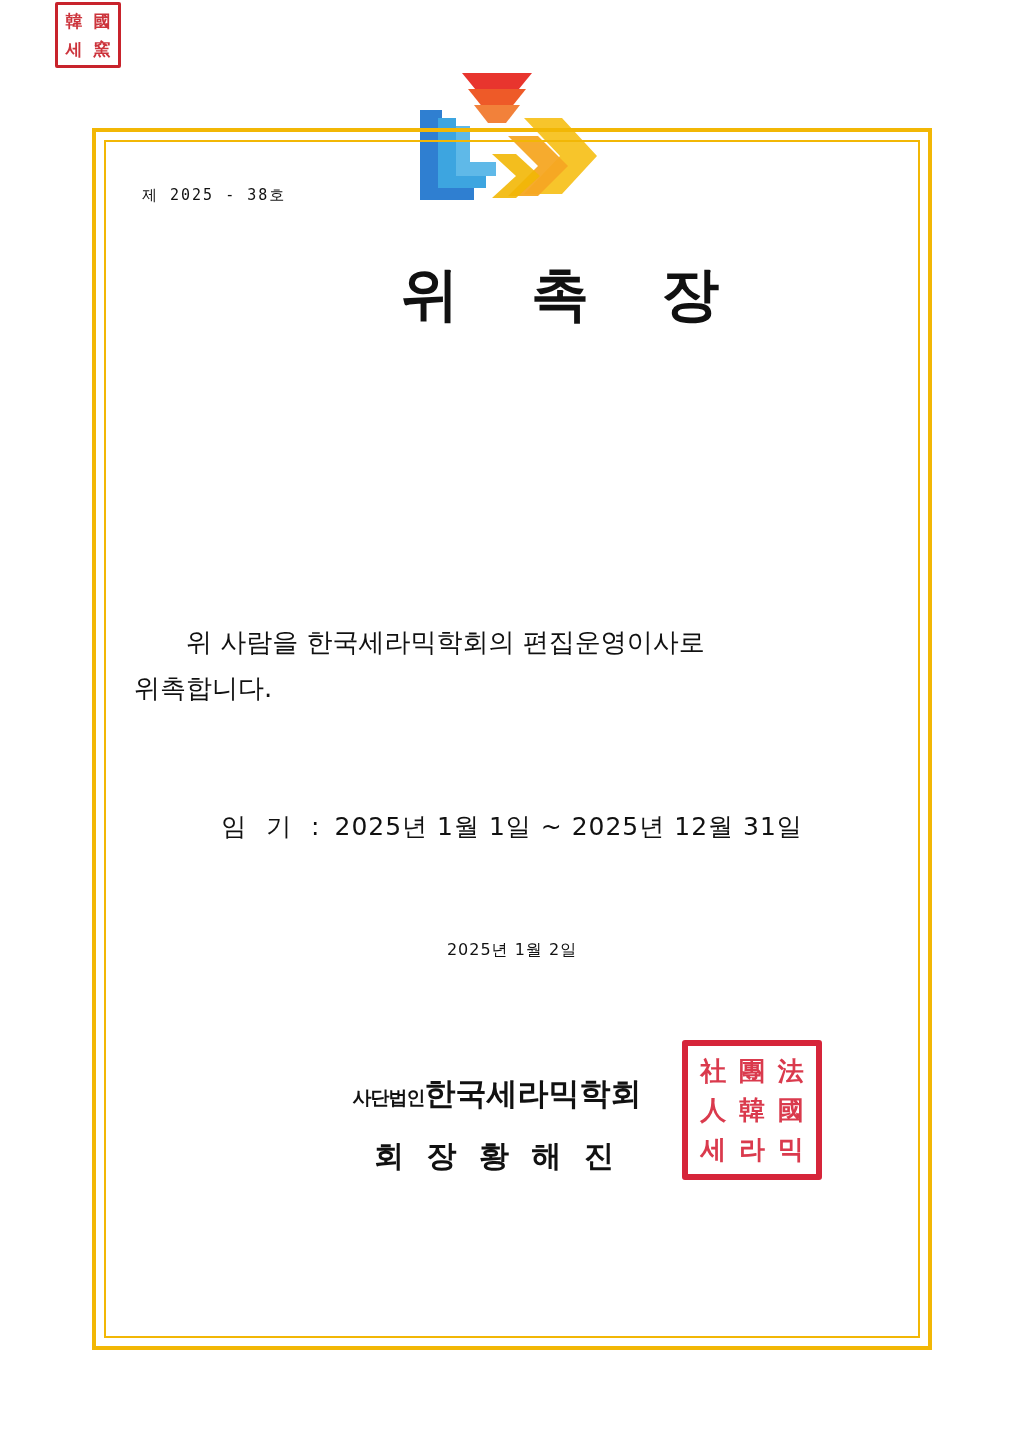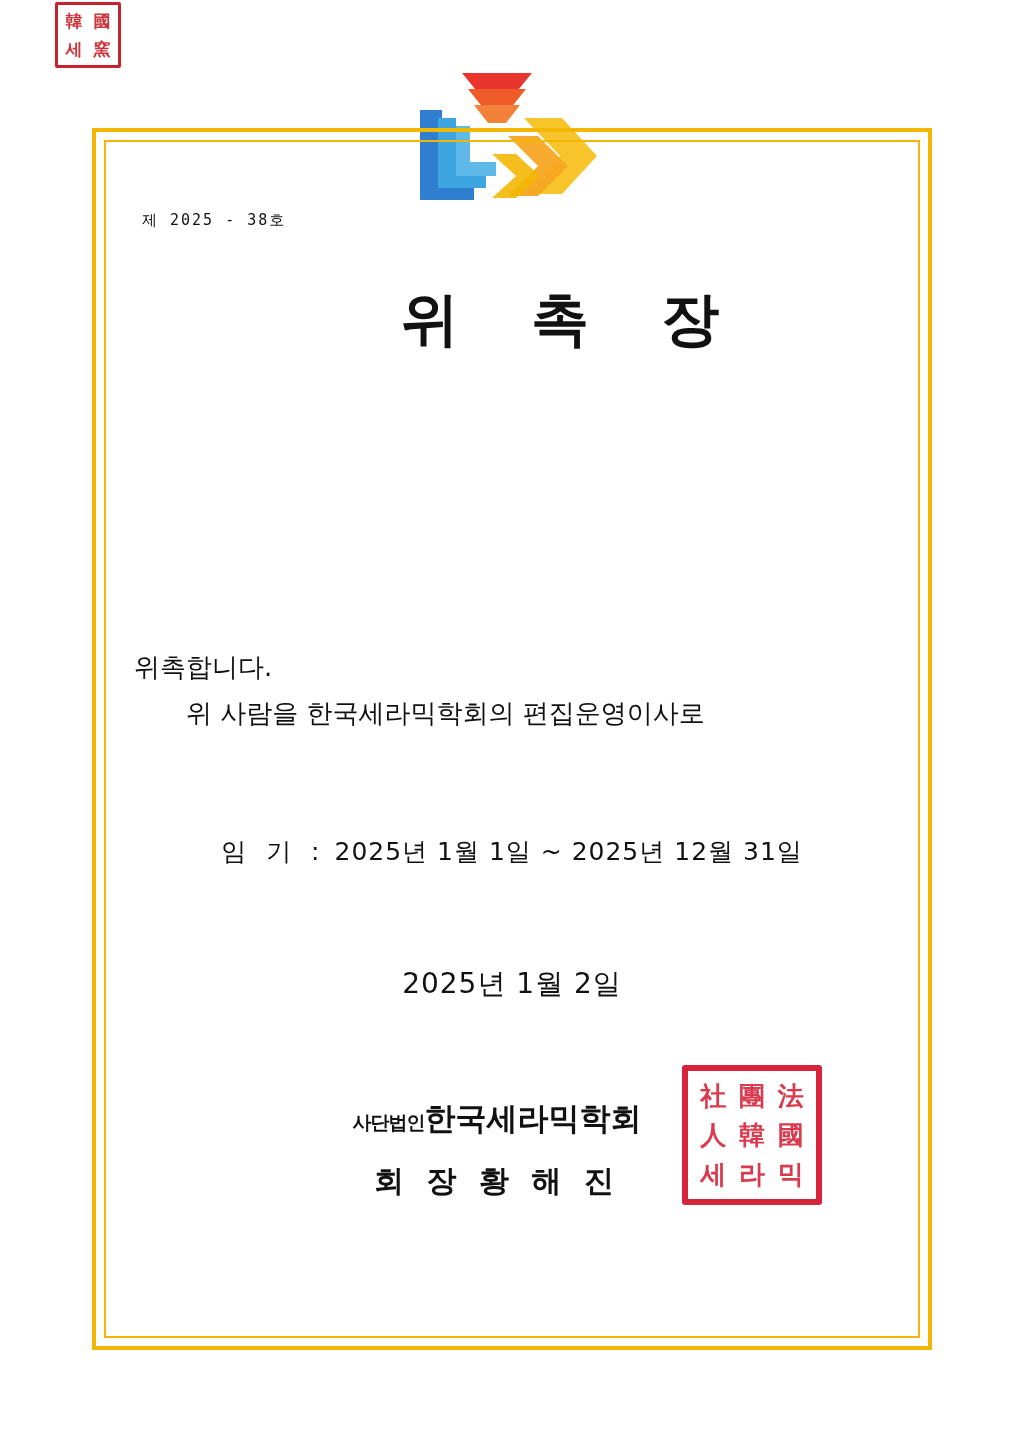--- a/index.html
+++ b/index.html
@@ -75,21 +75,21 @@
     width: 816px;
     height: 1198px;
     border: 2px solid #f2b705;
     box-sizing: border-box;
   }
 
   
   .content {
     position: absolute;
     left: 104px;
-    top: 153px;
+    top: 128px;
     width: 816px;
     height: 1198px;
     border-radius: 11px;
   }
 
   .doc-number {
     position: absolute;
     left: 38px;
     top: 58px;
     font-size: 15px;
@@ -159,21 +159,21 @@
     letter-spacing: 1px;
   }
   .term-line .term-label { letter-spacing: 6px; }
 
   .date-line {
     position: absolute;
     top: 812px;
     left: 0;
     width: 100%;
     text-align: center;
-    font-size: 28px;
+    font-size: 16px;
     letter-spacing: 1px;
   }
 
   .signature {
     position: absolute;
     top: 945px;
     left: 0;
     width: 100%;
   }
   .sig-org {
@@ -266,22 +266,22 @@
 <div class="frame-inner"></div>
 
 <div class="content">
 
   <div class="doc-number">제 2025 - 38호</div>
 
   <div class="cert-title">위 촉 장</div>
 
 
   <div class="body-text">
+    <div><span class="indent"></span><span>위  사람을  한국세라믹학회의  편집운영이사로</span></div>
     <div>위촉합니다.</div>
-    <div><span class="indent"></span><span>위  사람을  한국세라믹학회의  편집운영이사로</span></div>
   </div>
 
   <div class="term-line">
     <span class="term-label">임 기 :</span>
     <span>2025년 1월 1일 ~ 2025년 12월 31일</span>
   </div>
 
   <div class="date-line">2025년 1월 2일</div>
 
   <div class="signature">

